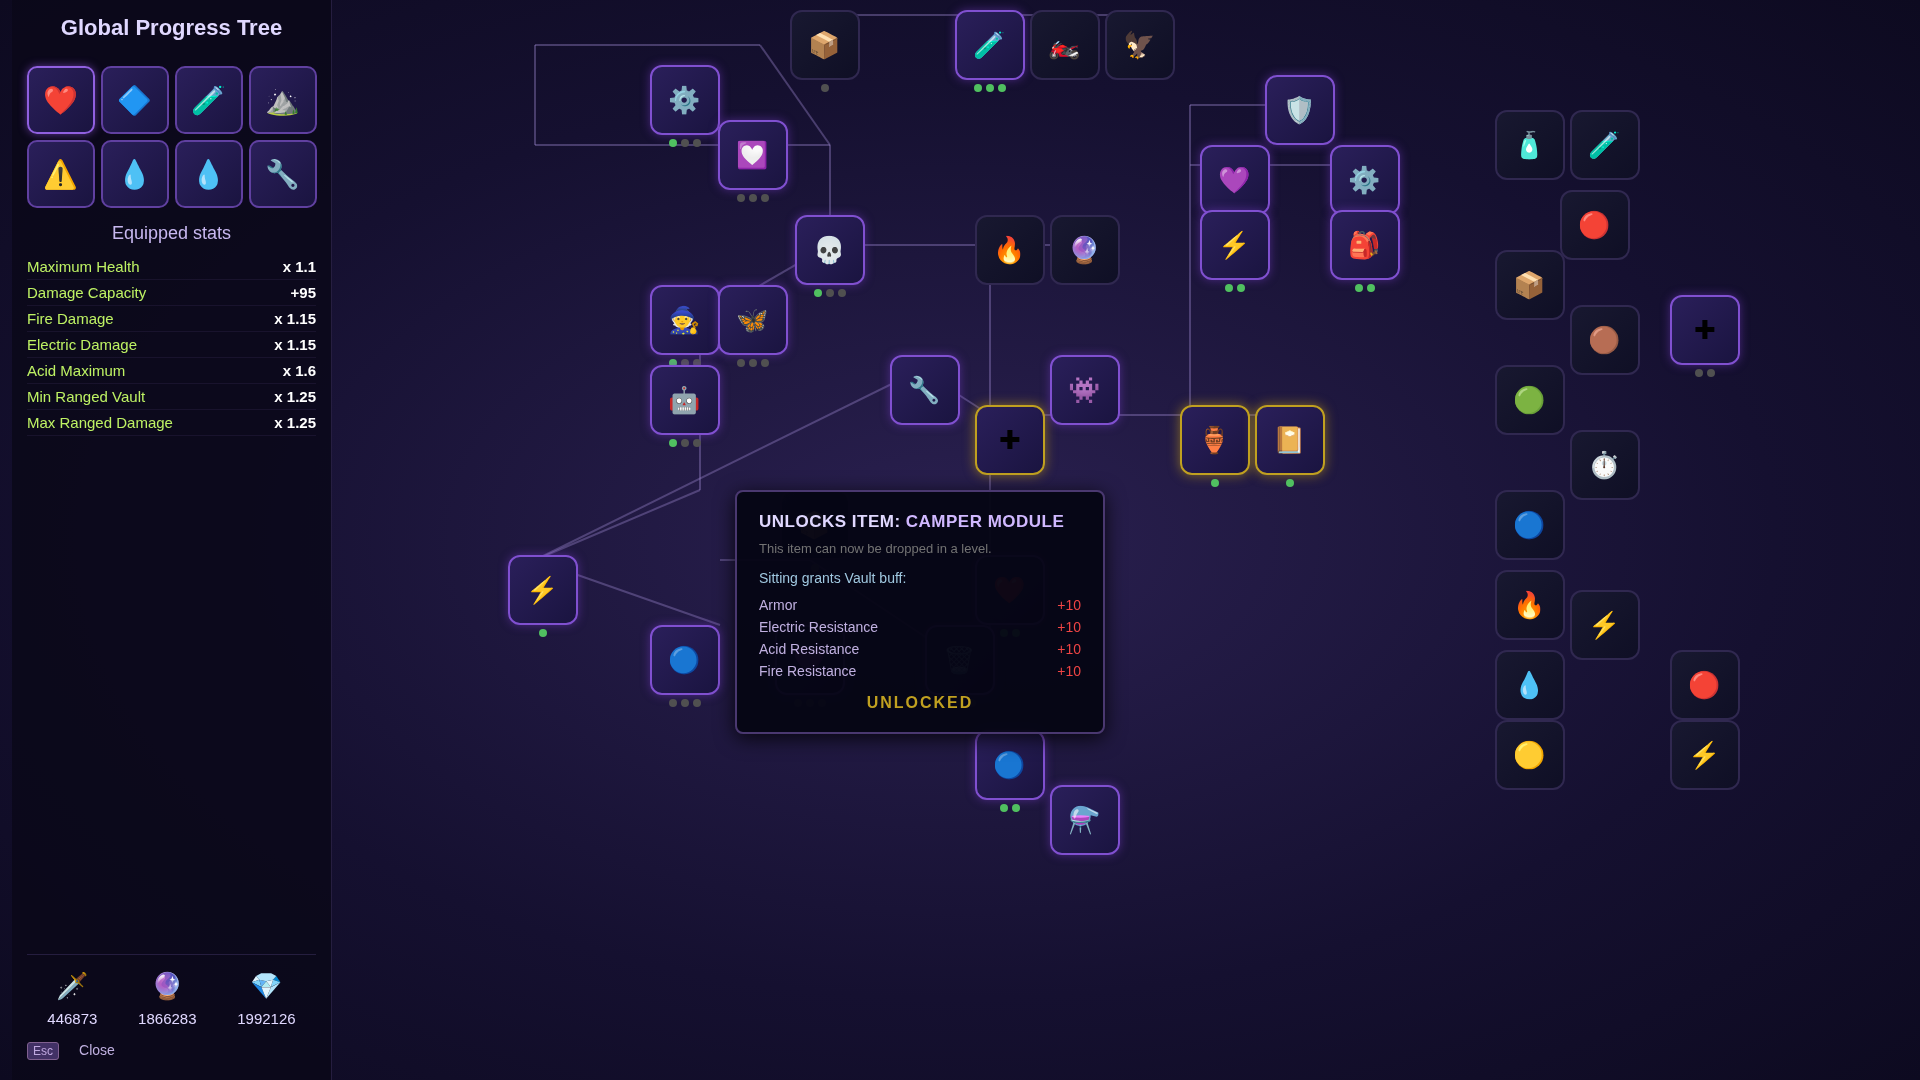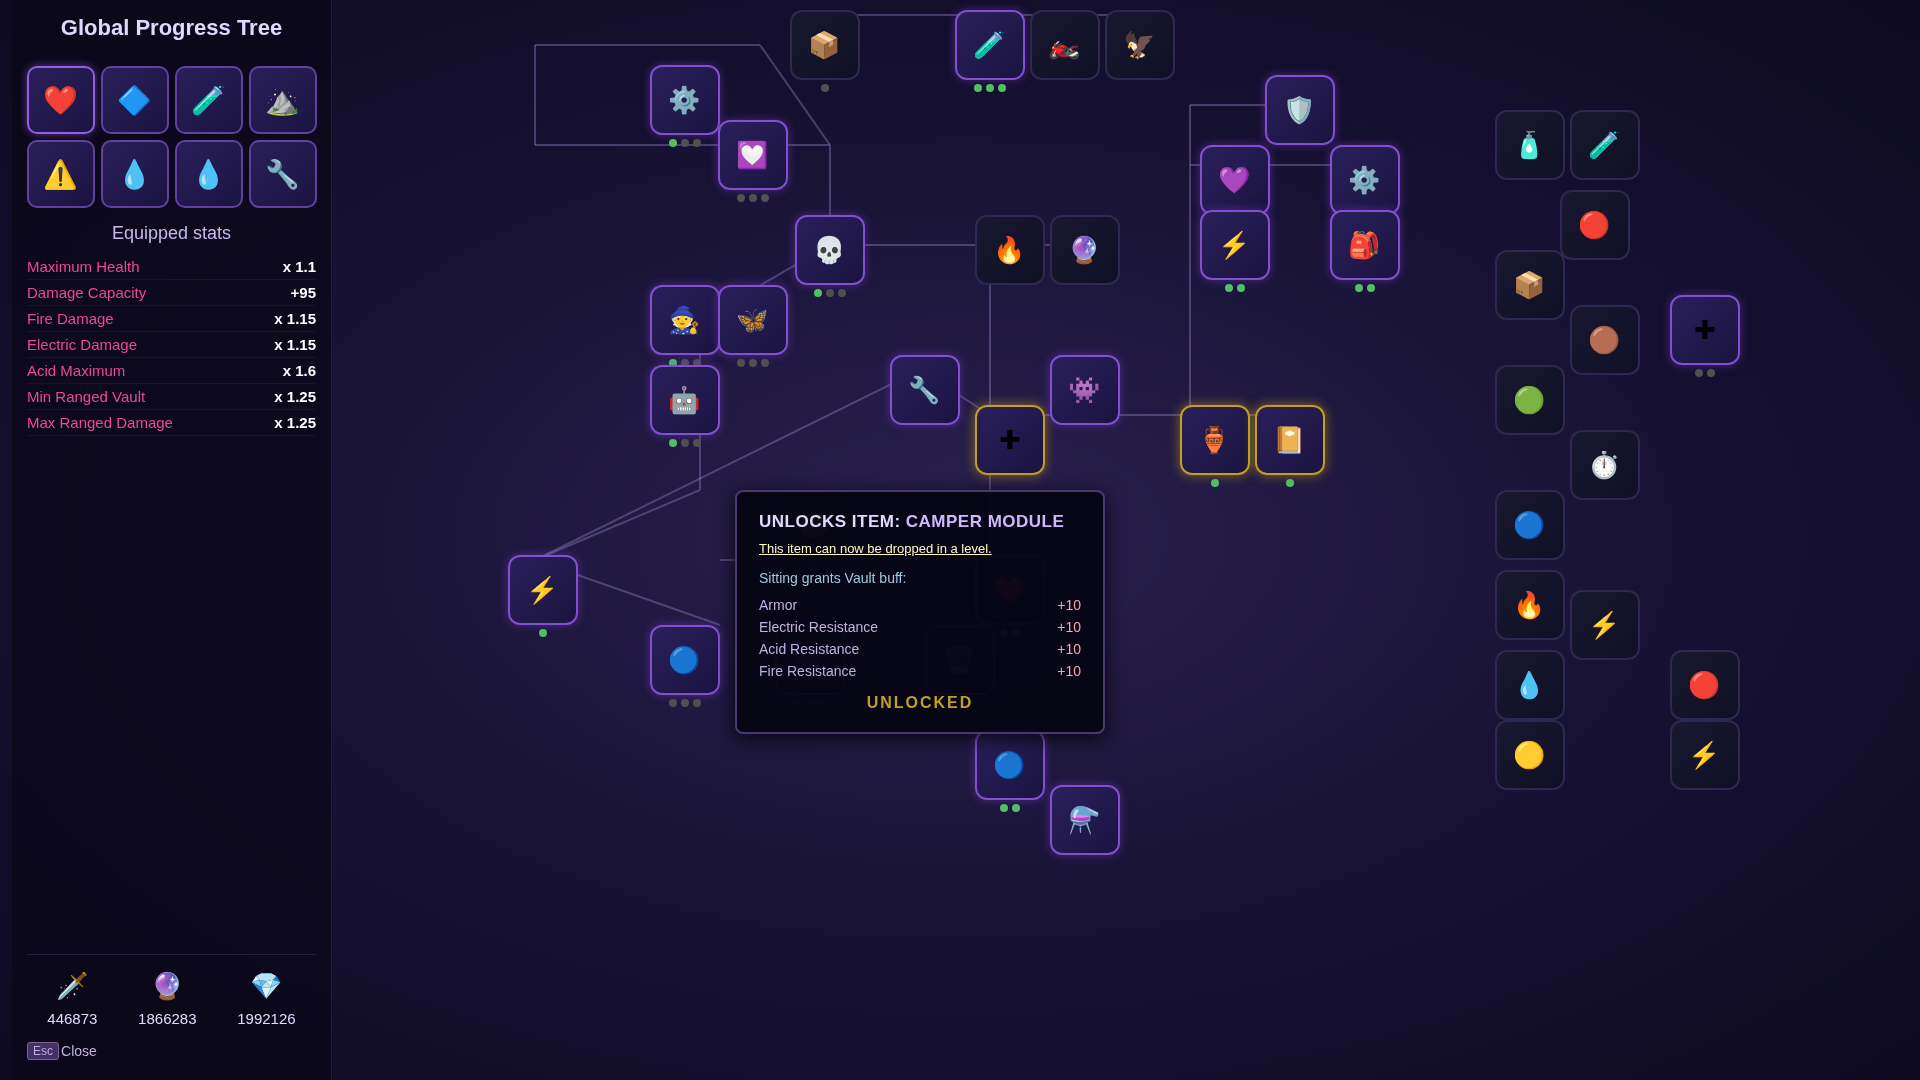--- a/index.html
+++ b/index.html
@@ -86,21 +86,21 @@
 
     .stat-row {
       display: flex;
       justify-content: space-between;
       align-items: center;
       padding: 4px 0;
       border-bottom: 1px solid rgba(100, 80, 150, 0.15);
     }
 
     .stat-name {
-      color: #ec4899;
+      color: #bef264;
       font-size: 15px;
     }
 
     .stat-value {
       color: #ffffff;
       font-size: 15px;
       font-weight: bold;
     }
 
     
@@ -130,22 +130,22 @@
     }
 
     .currency-amount {
       color: #e0d8ff;
       font-size: 15px;
     }
 
     
     .close-btn {
       display: flex;
-      align-items: center;
-      gap: 2px;
+      align-items: flex-start;
+      gap: 20px;
       cursor: pointer;
       padding: 5px 0;
       margin-top: 5px;
     }
 
     .close-btn .key-badge {
       background: rgba(80, 60, 120, 0.8);
       border: 1px solid #806090;
       border-radius: 3px;
       padding: 1px 5px;
@@ -225,46 +225,45 @@
       text-transform: uppercase;
       margin-bottom: 8px;
       letter-spacing: 0.5px;
     }
 
     .tooltip-title span.item-name {
       color: #d0b8ff;
     }
 
     .tooltip-desc {
-      color: #fef9c3;
+      color: #737373;
       font-size: 13px;
       margin-bottom: 12px;
       line-height: 1.4;
-      text-decoration: underline;
     }
 
     .tooltip-buff-title {
       color: #a0c8e0;
       font-size: 14px;
       margin-bottom: 8px;
     }
 
     .tooltip-stat-row {
       display: flex;
       justify-content: space-between;
       padding: 3px 0;
     }
 
     .tooltip-stat-name {
       color: #c0b0e0;
       font-size: 14px;
     }
 
     .tooltip-stat-value {
-      color: #fca5a5;
+      color: #ef4444;
       font-size: 14px;
     }
 
     .tooltip-unlocked {
       color: #c0a020;
       font-size: 16px;
       text-align: center;
       text-transform: uppercase;
       letter-spacing: 2px;
       margin-top: 12px;

